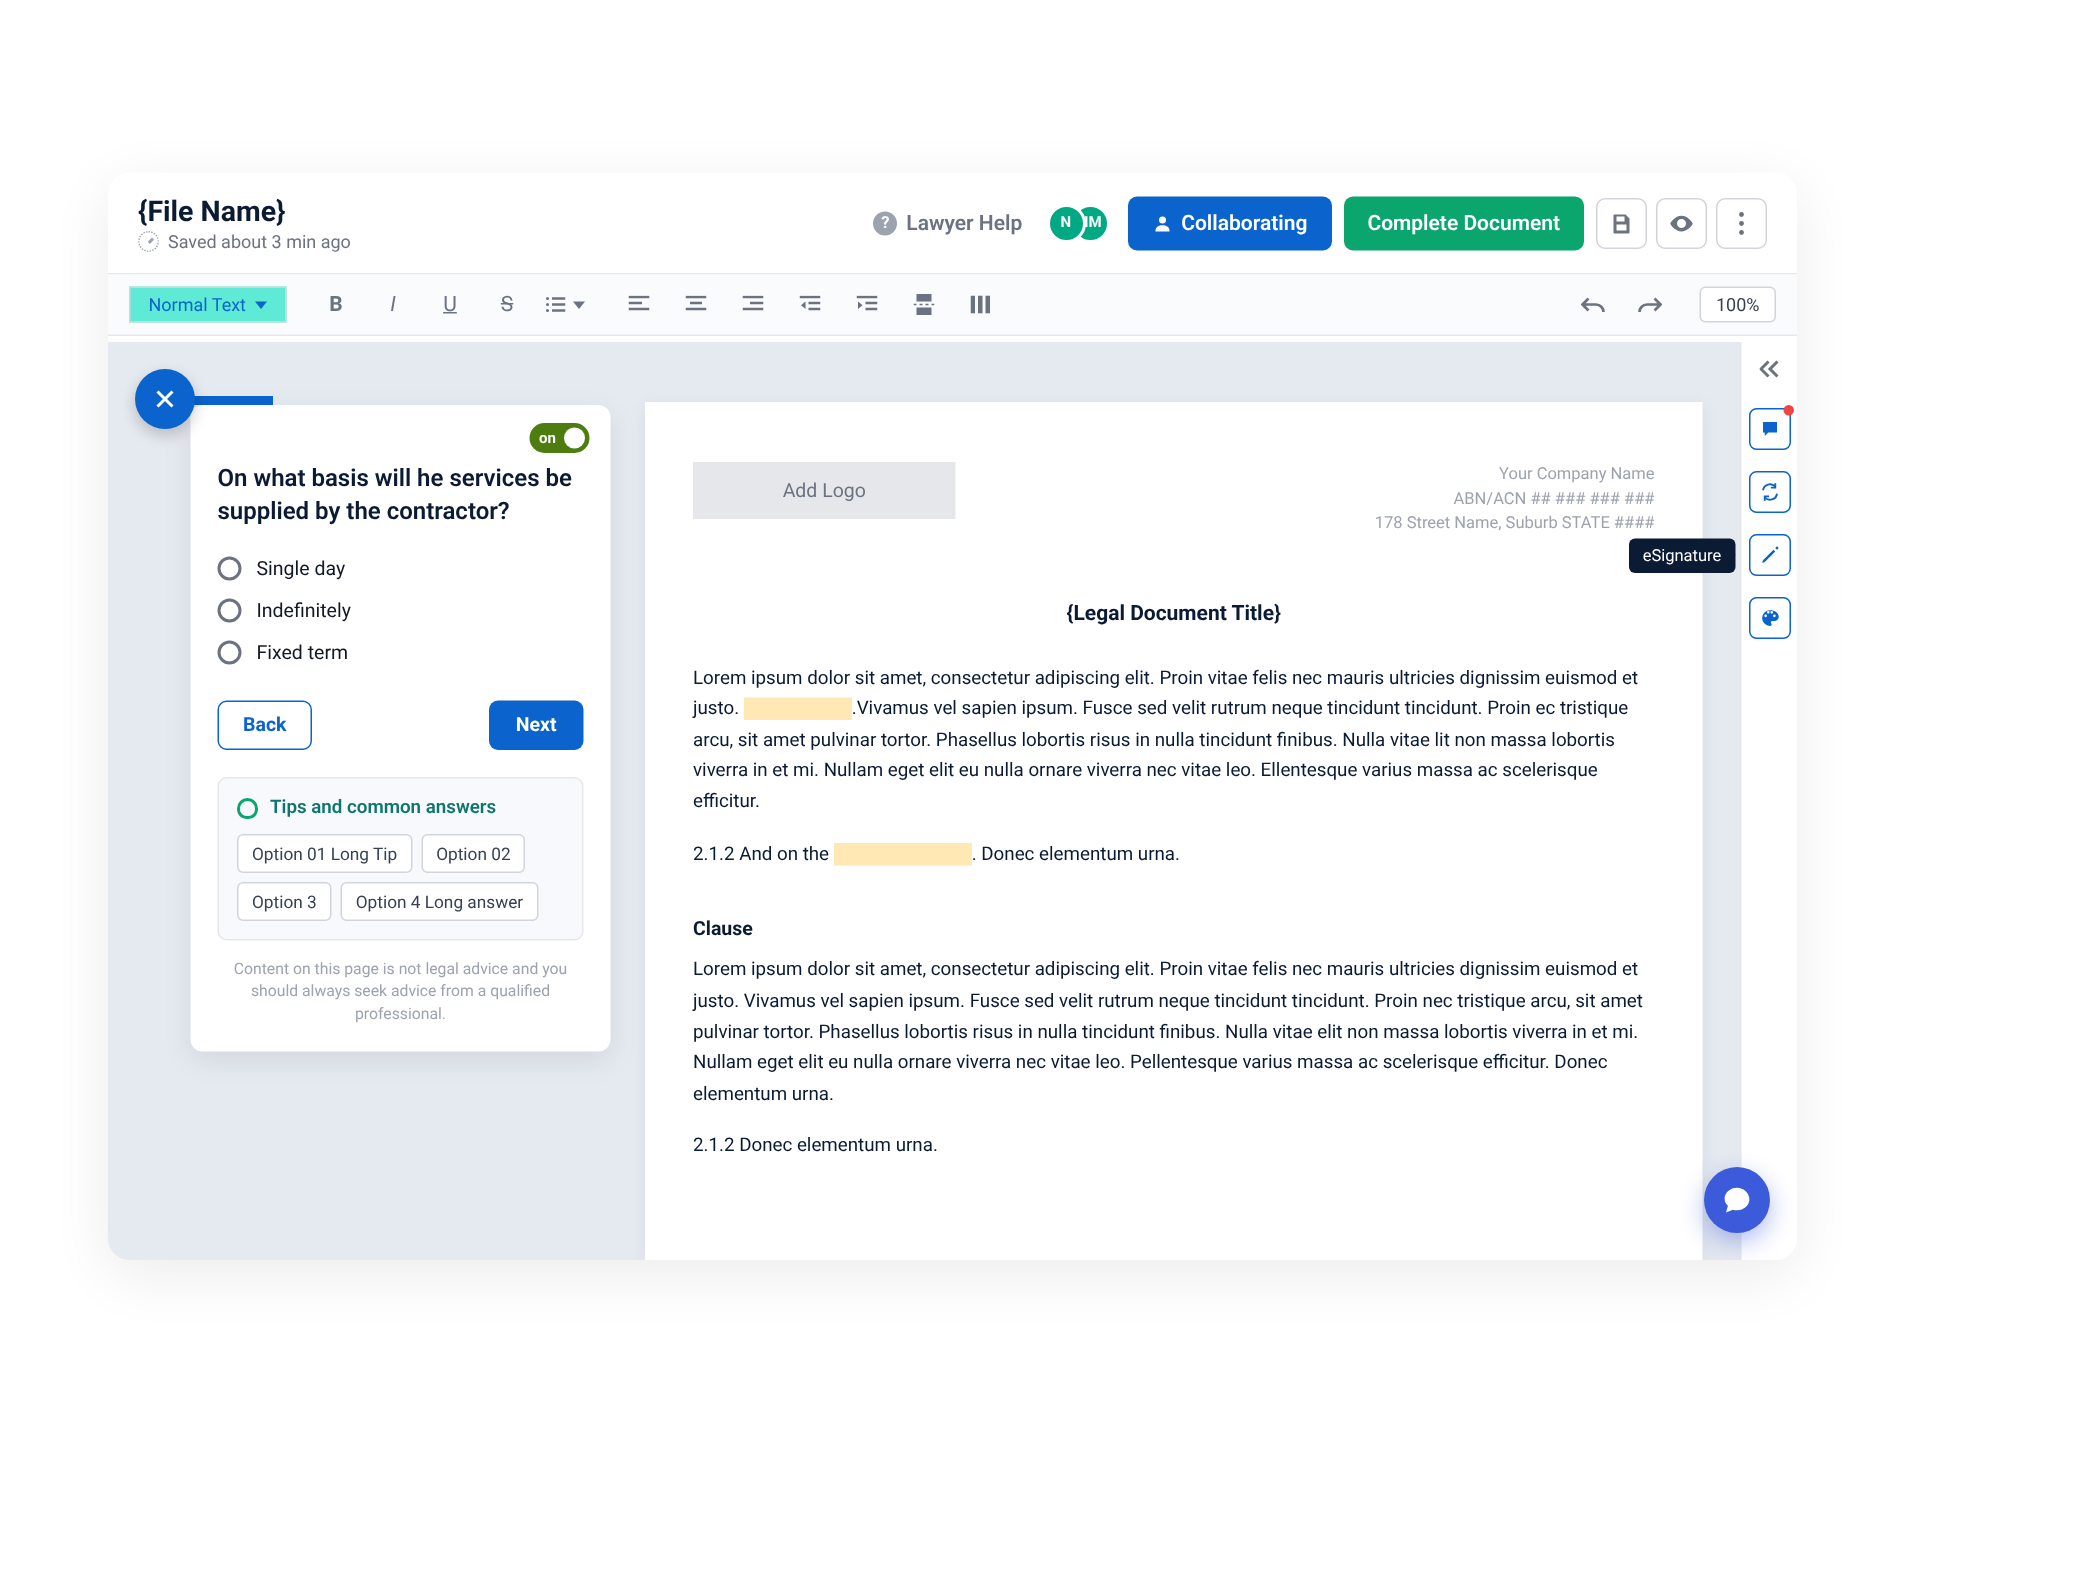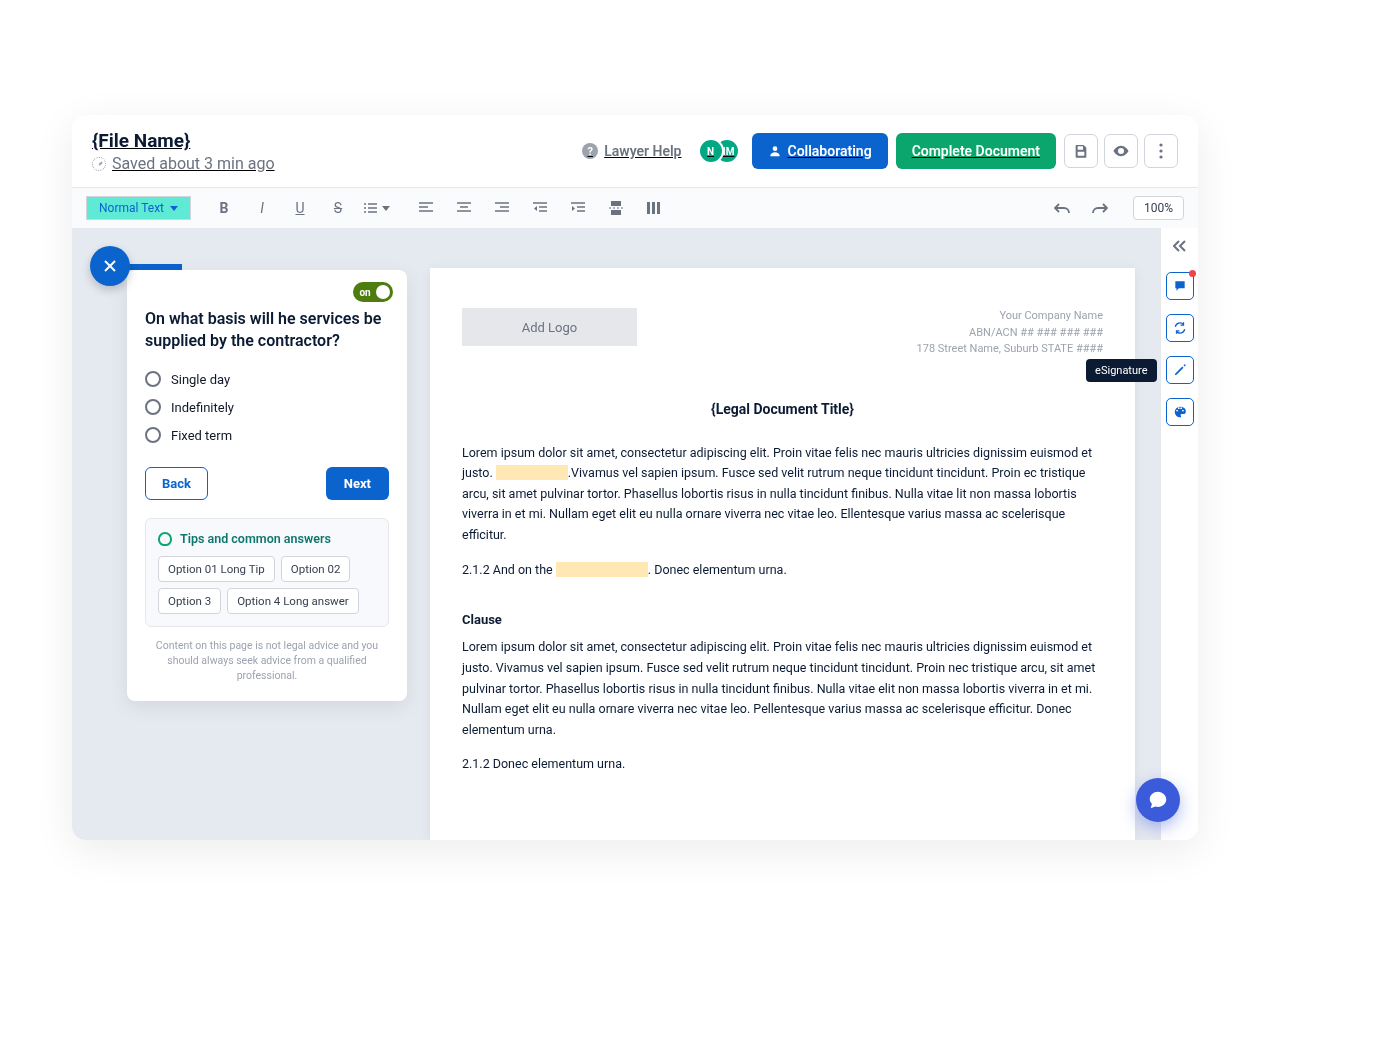--- a/index.html
+++ b/index.html
@@ -1,23 +1,23 @@
 <!DOCTYPE html>
 <html><head>
 <meta charset="utf-8">
 <style>
 * { margin: 0; padding: 0; box-sizing: border-box; font-family: -apple-system, BlinkMacSystemFont, "Segoe UI", Roboto, Arial, sans-serif; }
 body { background: #fff; padding: 115px 72px; }
 .app-window { width: 1126px; height: 725px; background: #fff; border-radius: 14px; box-shadow: 0 10px 40px rgba(0,0,0,0.08); overflow: hidden; position: relative; }
 
 
-.header { display: flex; align-items: center; padding: 14px 20px 14px 20px; border-bottom: 1px solid #e5e7eb; text-decoration: underline; }
+.header { display: flex; align-items: center; padding: 14px 20px 14px 20px; border-bottom: 1px solid #e5e7eb; }
 .file-info { flex-shrink: 0; }
 .file-title { font-size: 19px; font-weight: 700; color: #0b1b34; }
-.saved-row { display: flex; align-items: center; gap: 6px; margin-top: 2px; color: #6b7280; font-size: 16px; }
+.saved-row { display: flex; align-items: center; gap: 6px; margin-top: 2px; color: #6b7280; font-size: 12px; }
 .saved-icon { width: 14px; height: 14px; border: 1.5px dotted #9ca3af; border-radius: 50%; position: relative; }
 .saved-icon::after { content: ""; position: absolute; top: 50%; left: 50%; width: 4px; height: 1.5px; background: #9ca3af; transform-origin: left; transform: rotate(-45deg); }
 .header-spacer { flex: 1; }
 .lawyer-help { display: flex; align-items: center; gap: 6px; color: #6b7280; font-size: 14px; font-weight: 600; margin-right: 16px; cursor: pointer; }
 .help-icon { width: 16px; height: 16px; border-radius: 50%; background: #9ca3af; color: #fff; display: flex; align-items: center; justify-content: center; font-size: 11px; font-weight: 700; }
 .avatars { display: flex; margin-right: 12px; }
 .avatar { width: 26px; height: 26px; border-radius: 50%; display: flex; align-items: center; justify-content: center; font-size: 10px; font-weight: 700; color: #fff; border: 2px solid #fff; }
 .avatar.a1 { background: #00a884; z-index: 2; }
 .avatar.a2 { background: #00a884; margin-left: -10px; z-index: 1; }
 .btn { border: none; border-radius: 6px; padding: 10px 16px; font-size: 14px; font-weight: 600; cursor: pointer; display: flex; align-items: center; gap: 6px; }

